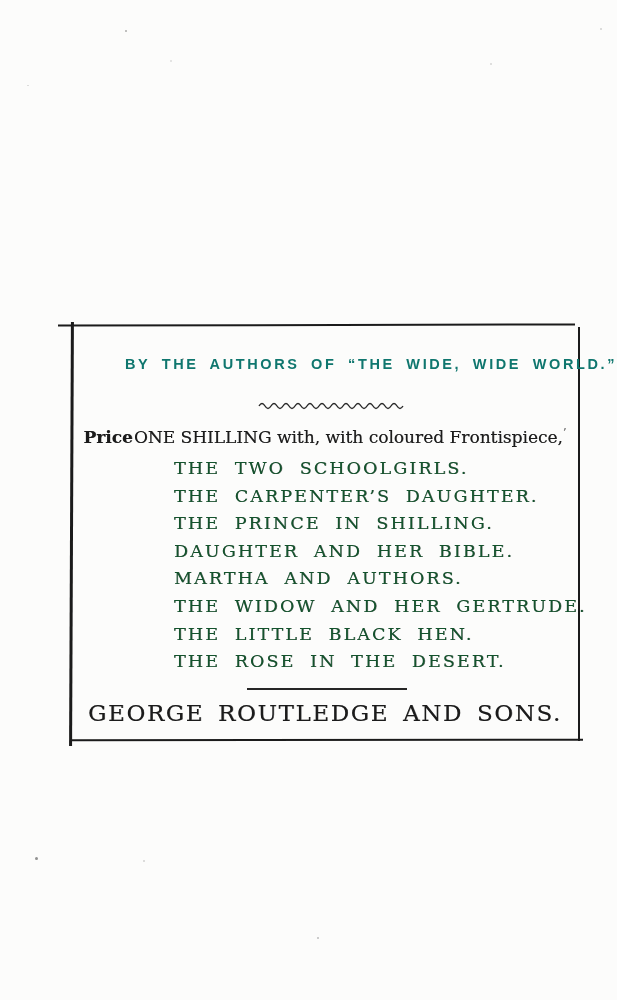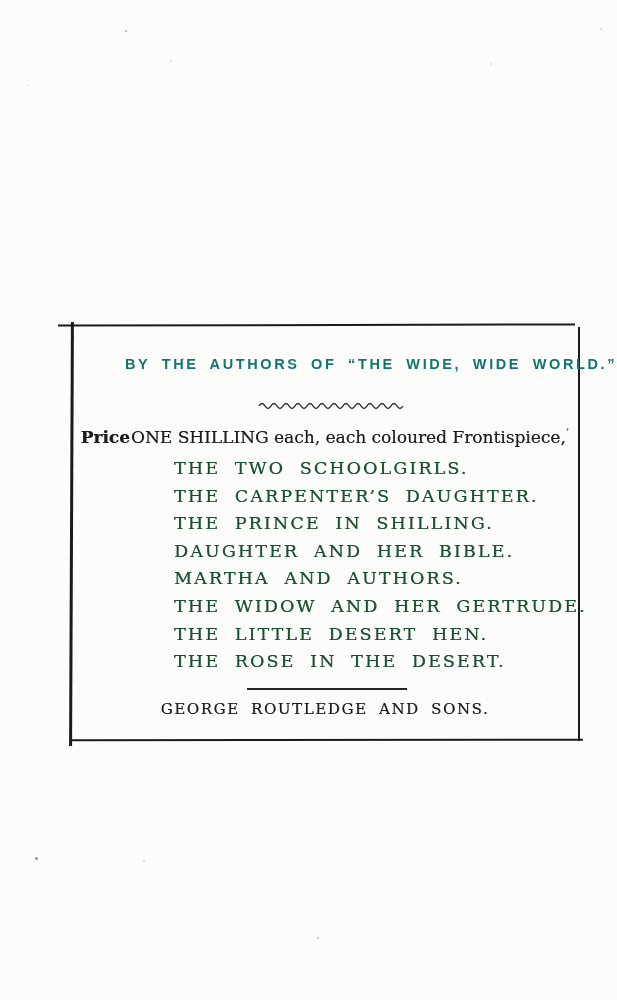--- a/index.html
+++ b/index.html
@@ -87,21 +87,21 @@
     position: absolute;
     left: 247px; top: 688px;
     width: 160px; height: 2px;
     background: #262626;
   }
 
   .publisher {
     position: absolute;
     left: 72px; top: 700px; width: 506px;
     text-align: center;
-    font-size: 15px;
+    font-size: 23px;
     letter-spacing: 1.6px;
     word-spacing: 5px;
     color: #1b1b1b;
     text-shadow: 0.4px 0 0 rgba(25,25,25,0.55);
     white-space: nowrap;
   }
 
   
   .speck {
     position: absolute;
@@ -128,31 +128,31 @@
   <div class="rule rule-right"></div>
   <div class="rule rule-bottom"></div>
 
   <div class="heading">BY THE AUTHORS OF “THE WIDE, WIDE WORLD.”</div>
 
   <svg class="squiggle" viewBox="0 0 150 14" xmlns="http://www.w3.org/2000/svg" aria-hidden="true">
     <path d="M3 8 Q6 3 9 8 T15 8 T21 8 T27 8 T33 8 T39 8 T45 8 T51 8 T57 8 T63 8 T69 8 T75 8 T81 8 T87 8 T93 8 T99 8 T105 8 T111 8 T117 8 T123 8 T129 8 T135 8 T141 8 T147 8" fill="none" stroke="#2a2a2a" stroke-width="1.4"></path>
   </svg>
 
   <div class="price-line">
-    <span class="price-label">Price</span><span>ONE SHILLING each, each coloured Frontispiece,</span><span class="stray-mark">’</span>
+    <span class="price-label">Price</span><span>ONE SHILLING with, with coloured Frontispiece,</span><span class="stray-mark">’</span>
   </div>
 
   <ul class="title-list">
     <li>THE TWO SCHOOLGIRLS.</li>
     <li>THE CARPENTER’S DAUGHTER.</li>
     <li>THE PRINCE IN SHILLING.</li>
     <li>DAUGHTER AND HER BIBLE.</li>
     <li>MARTHA AND AUTHORS.</li>
     <li>THE WIDOW AND HER GERTRUDE.</li>
-    <li>THE LITTLE DESERT HEN.</li>
+    <li>THE LITTLE BLACK HEN.</li>
     <li>THE ROSE IN THE DESERT.</li>
   </ul>
 
   <div class="short-rule"></div>
 
   <div class="publisher">GEORGE ROUTLEDGE AND SONS.</div>
 
   <div class="speck sp1"></div>
   <div class="speck sp2"></div>
   <div class="speck sp3"></div>

